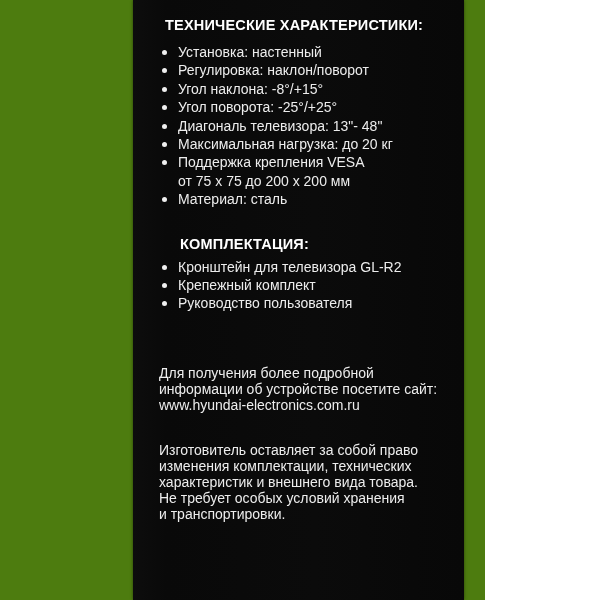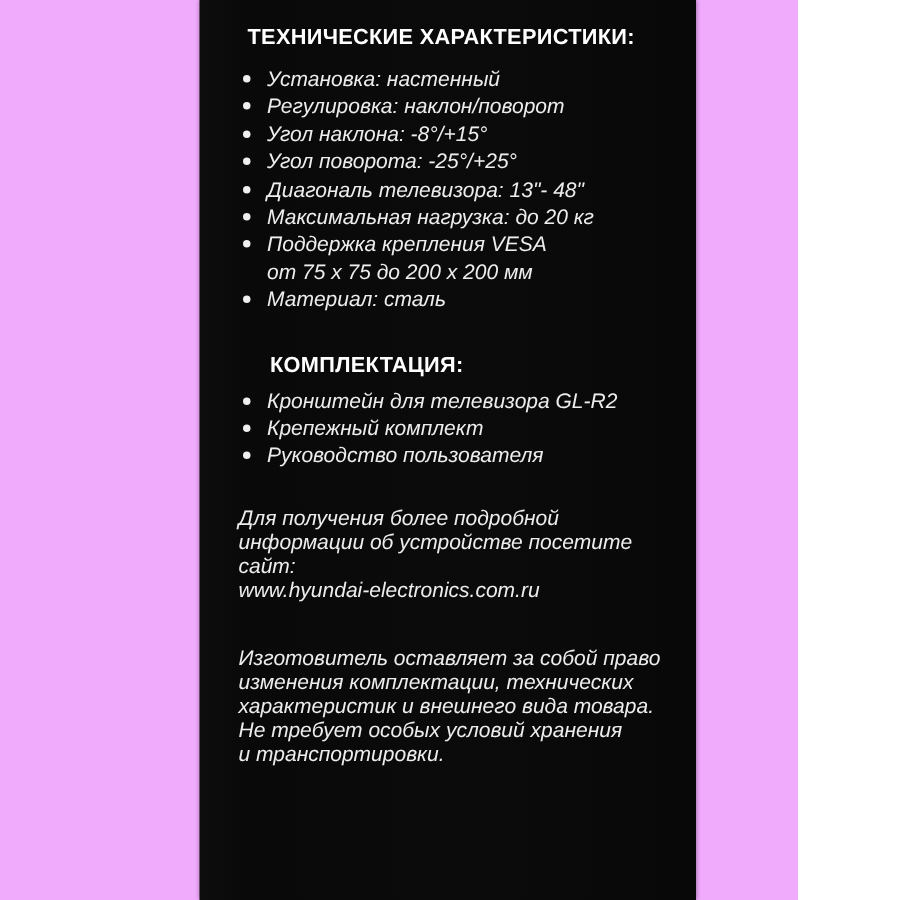--- a/index.html
+++ b/index.html
@@ -4,22 +4,22 @@
 <style>
   html, body { margin: 0; padding: 0; }
   body {
     width: 600px; height: 600px;
     background: #ffffff;
     font-family: "Liberation Sans", sans-serif;
     -webkit-font-smoothing: antialiased;
   }
   .photo {
     position: relative;
-    width: 532px; height: 600px;
-    background: #f0abfc;
+    width: 485px; height: 600px;
+    background: #4d7c0f;
     overflow: hidden;
   }
   .panel {
     position: absolute;
     left: 133px; top: 0;
     width: 331px; height: 600px;
     background: linear-gradient(90deg, #0d0d0d 0%, #090909 10%, #0b0b0b 55%, #080808 100%);
     box-shadow: 0 0 3px rgba(0,0,0,0.45);
   }
   .content {
@@ -44,23 +44,23 @@
     line-height: 18.4px;
   }
   .item { position: relative; padding-left: 19px; }
   .dot {
     position: absolute;
     left: 3px; top: 7px;
     width: 5px; height: 5px;
     border-radius: 50%;
     background: #efefef;
   }
-  .ln { display: block; font-style: italic; }
+  .ln { display: block; }
   .para { line-height: 16px; margin: 0; }
-  .p-info  { margin-top: 24px; }
+  .p-info  { margin-top: 52px; }
   .p-disc  { margin-top: 29px; }
   .p-warr  { margin-top: 17px; }
   .p-store { }
 </style>
 </head>
 <body>
 
 <div class="photo">
   <div class="panel">
     <div class="content">

